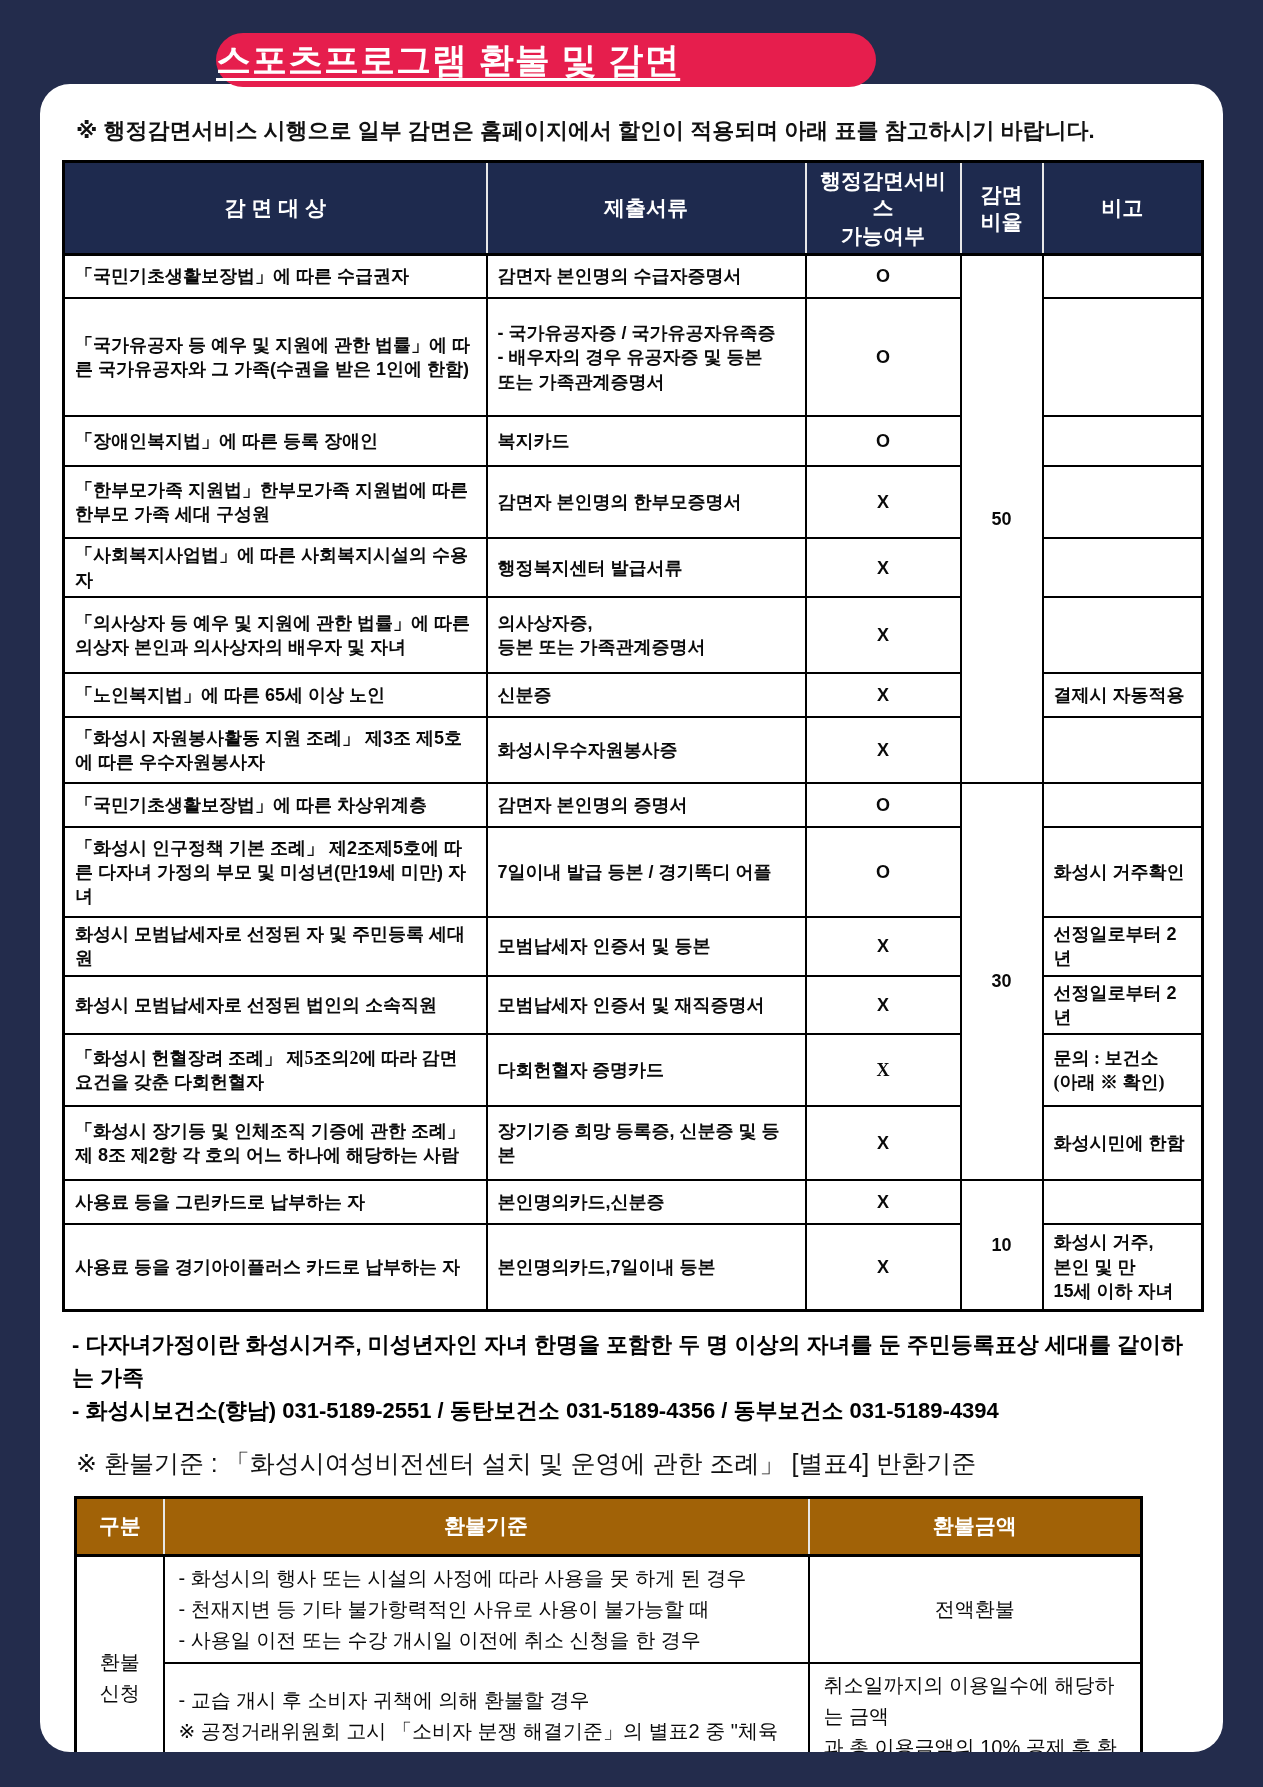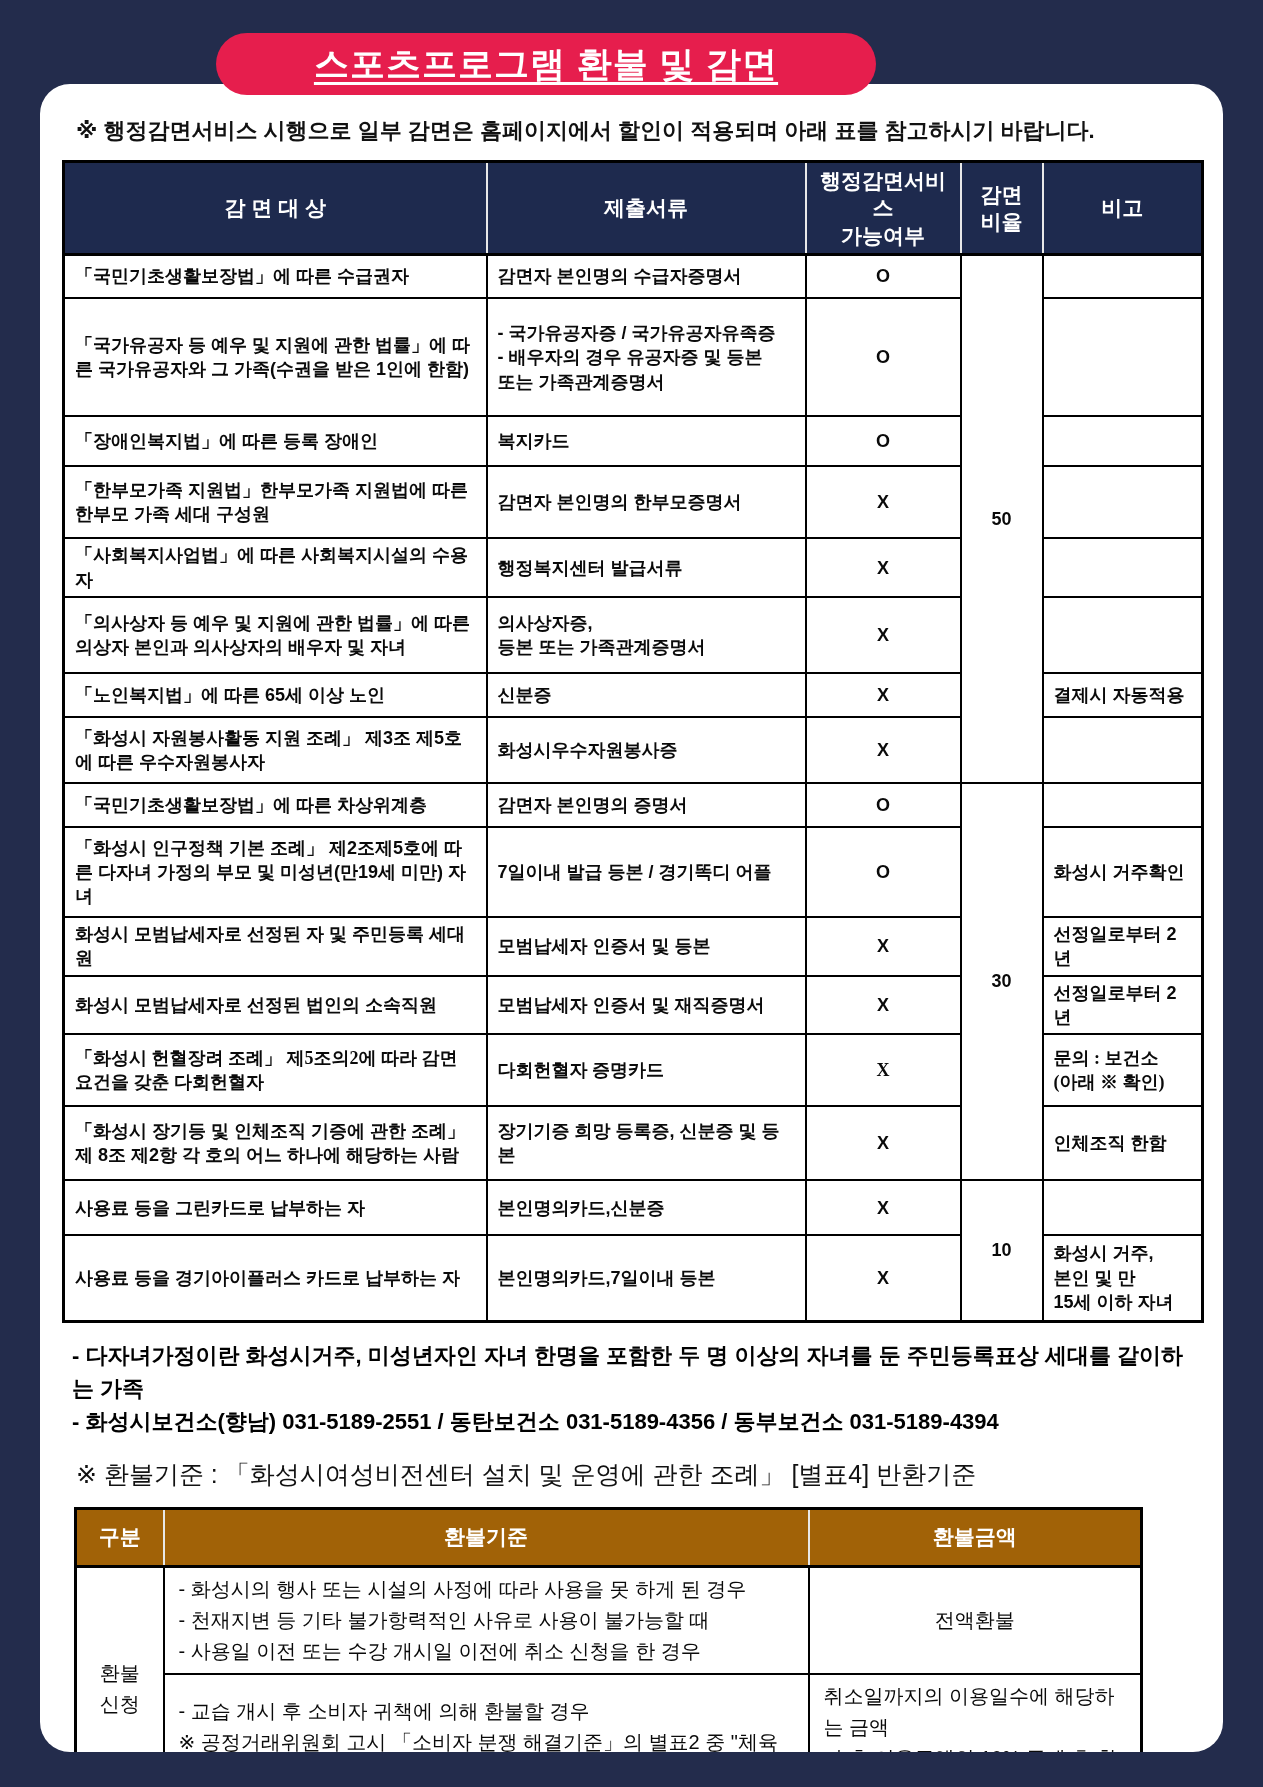--- a/index.html
+++ b/index.html
@@ -8,23 +8,23 @@
     background:#232c4c;
     font-family:"Liberation Sans","DejaVu Sans",sans-serif;
     color:#0a0a0a;
   }
   .card{
     position:absolute;left:40px;top:84px;width:1183px;height:1668px;
     background:#ffffff;border-radius:30px;overflow:hidden;
   }
   .card-inner{padding:26px 22px 0 22px;}
   .pill{
-    position:absolute;left:216px;top:33px;width:660px;height:62px;
+    position:absolute;left:216px;top:33px;width:660px;height:54px;
     background:#e61e4d;border-radius:32px;z-index:2;
-    display:flex;align-items:center;justify-content:center;
+    display:flex;align-items:center;justify-content:flex-start;
   }
   .pill .pill-text{
     color:#ffffff;font-size:35px;font-weight:700;letter-spacing:1px;
     text-decoration:underline;text-underline-offset:6px;text-decoration-thickness:3px;
   }
   .notice{
     font-size:22px;font-weight:600;margin:6px 0 14px 14px;color:#111;
   }
   table{border-collapse:collapse;table-layout:fixed;}
   #t1{width:1139px;border:3px solid #000;}
@@ -45,21 +45,21 @@
   #t1 tbody tr:nth-child(5){height:50px;}
   #t1 tbody tr:nth-child(6){height:76px;}
   #t1 tbody tr:nth-child(7){height:44px;}
   #t1 tbody tr:nth-child(8){height:66px;}
   #t1 tbody tr:nth-child(9){height:44px;}
   #t1 tbody tr:nth-child(10){height:90px;}
   #t1 tbody tr:nth-child(11){height:44px;margin-top:12px;}
   #t1 tbody tr:nth-child(12){height:44px;}
   #t1 tbody tr:nth-child(13){height:72px;font-family:Liberation Serif, serif;}
   #t1 tbody tr:nth-child(14){height:74px;}
-  #t1 tbody tr:nth-child(15){height:55px;}
+  #t1 tbody tr:nth-child(15){height:44px;}
   #t1 tbody tr:nth-child(16){height:86px;}
   .cl{text-align:left;}
   .cc{text-align:center;}
   .pre{white-space:pre-line;}
   .ratio{font-size:22px;}
   .notes{margin:16px 0 0 10px;font-size:22px;font-weight:600;line-height:1.5;color:#000000;}
   .refund-title{margin:20px 0 0 14px;font-size:25px;font-weight:500;color:#111;}
   #t2{width:1066px;margin:16px 0 0 12px;border:3px solid #000;}
   #t2 td{
     border:2px solid #000;padding:6px 14px;font-size:20px;font-weight:400;
@@ -182,21 +182,21 @@
           <td class="cl">「화성시 헌혈장려 조례」 제5조의2에 따라 감면 요건을 갖춘 다회헌혈자</td>
           <td class="cl pre">다회헌혈자 증명카드</td>
           <td class="cc">X</td>
           <td class="cl pre">문의 : 보건소
 (아래 ※ 확인)</td>
         </tr>
         <tr>
           <td class="cl">「화성시 장기등 및 인체조직 기증에 관한 조례」 제 8조 제2항 각 호의 어느 하나에 해당하는 사람</td>
           <td class="cl pre">장기기증 희망 등록증, 신분증 및 등본</td>
           <td class="cc">X</td>
-          <td class="cl pre">인체조직 한함</td>
+          <td class="cl pre">화성시민에 한함</td>
         </tr>
         <tr>
           <td class="cl">사용료 등을 그린카드로 납부하는 자</td>
           <td class="cl pre">본인명의카드,신분증</td>
           <td class="cc">X</td>
           <td class="cc ratio" rowspan="2">10</td>
           <td class="cl pre"></td>
         </tr>
         <tr>
           <td class="cl">사용료 등을 경기아이플러스 카드로 납부하는 자</td>

